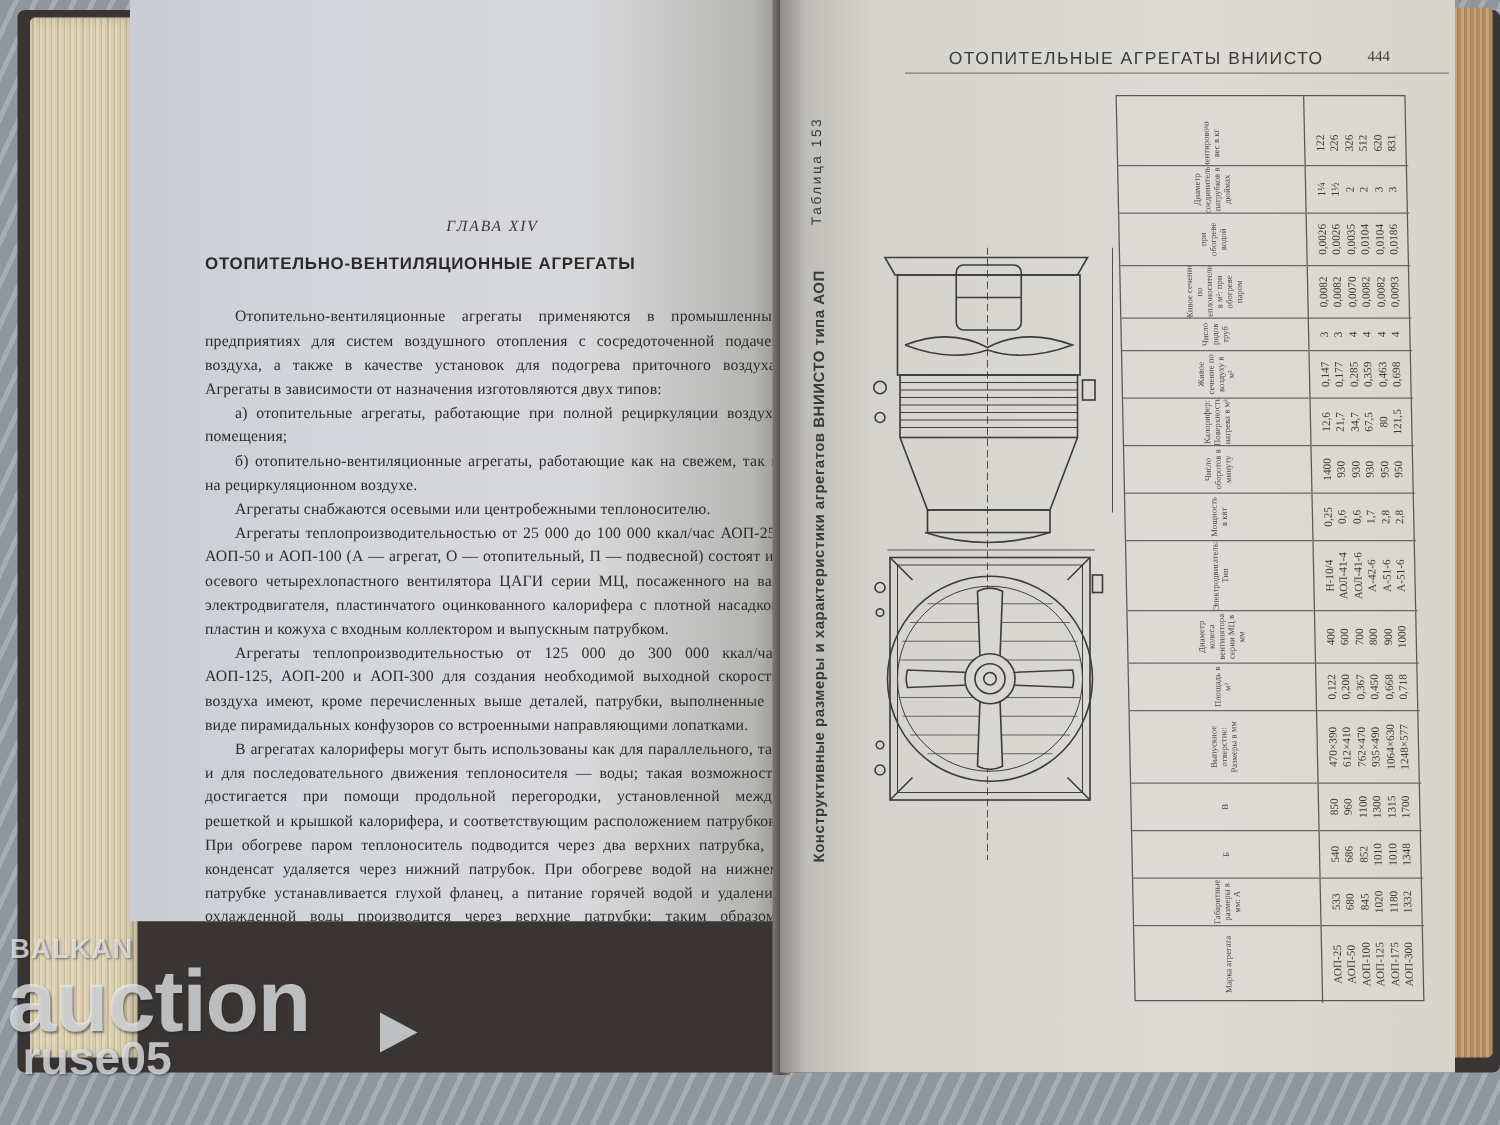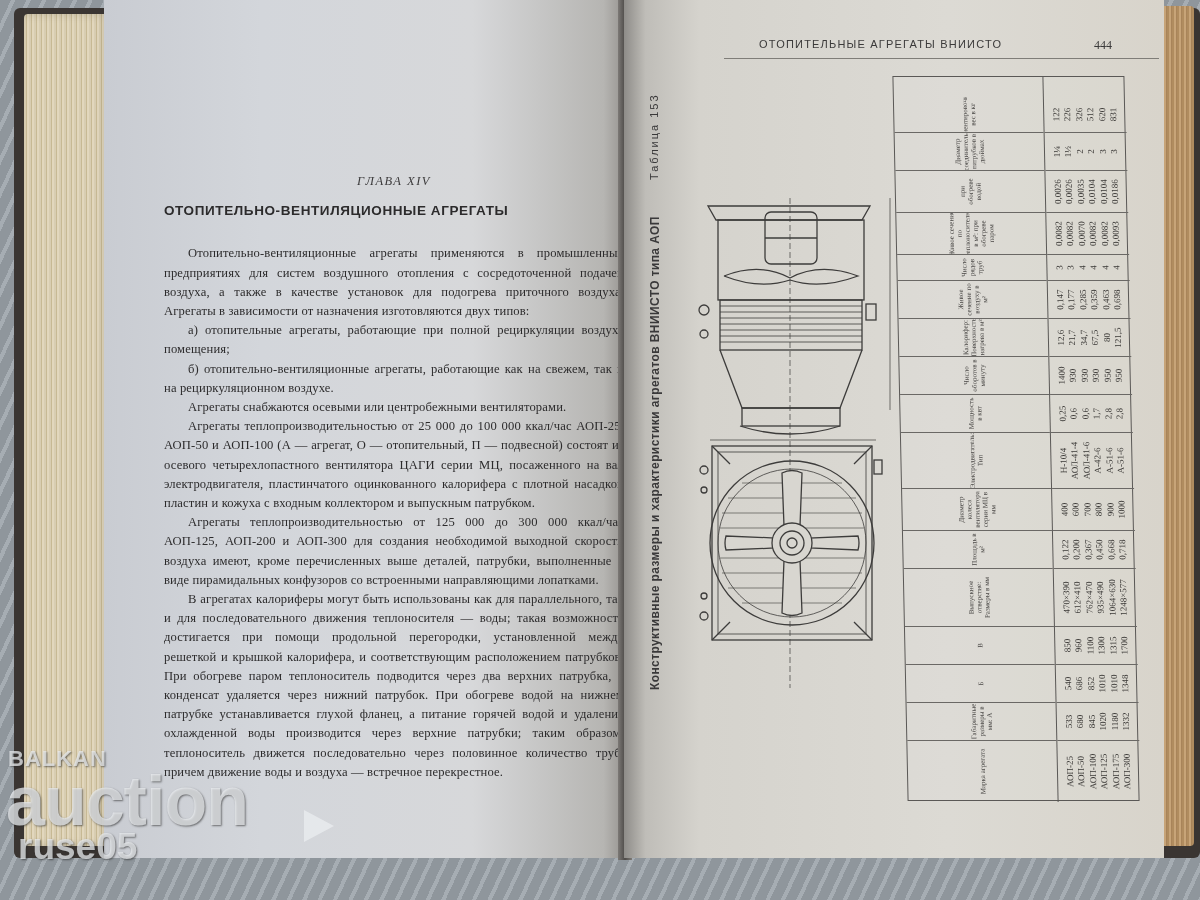--- a/index.html
+++ b/index.html
@@ -6,39 +6,39 @@
   html,body{width:1200px;height:900px;overflow:hidden;background:#8e959b}
   body{position:relative;font-family:"Liberation Serif","DejaVu Serif",serif;color:#2a2a2c}
   .bg-stripes{position:absolute;inset:0;background:repeating-linear-gradient(115deg,#8f969c 0 10px,#a6adb3 10px 14px)}
   .cover{position:absolute;left:14px;top:8px;width:1186px;height:850px;background:#3a3532;border-radius:6px}
   .edge-left{position:absolute;left:24px;top:14px;width:86px;height:832px;
     background:repeating-linear-gradient(90deg,#d8cdb2 0 2px,#c7b994 2px 3px,#e2d7bd 3px 5px);
     border-radius:4px 0 0 4px;box-shadow:inset -6px 0 10px rgba(0,0,0,.15)}
   .edge-right{position:absolute;right:6px;top:6px;width:42px;height:840px;
     background:repeating-linear-gradient(90deg,#b08c5f 0 2px,#c7a478 2px 4px,#a8845a 4px 5px);
     border-radius:0 4px 4px 0}
-  .page-left{position:absolute;left:104px;top:0;width:526px;height:858px;
+  .page-left{position:absolute;left:104px;top:0;width:526px;height:737px;
     background:linear-gradient(90deg,#c9ccd2 0%,#d3d6db 30%,#d7d8da 70%,#b6b5b2 95%,#8d8a86 100%);
     overflow:hidden}
   .page-right{position:absolute;left:624px;top:0;width:540px;height:858px;
     background:linear-gradient(90deg,#8e8c88 0%,#bfbdb8 4%,#d5d3cd 14%,#dcdad4 60%,#d8d4cb 100%);
     overflow:hidden}
   .gutter{position:absolute;left:618px;top:0;width:14px;height:860px;
     background:linear-gradient(90deg,#7c7976,#4e4b48,#7e7b77)}
 
   
   .lp{position:absolute;left:60px;top:172px;width:460px;font-size:12.6px;line-height:19.2px;letter-spacing:.15px;color:#2c2b2c}
   .chap{text-align:center;font-style:italic;letter-spacing:1.5px;font-size:12.5px;margin-bottom:10px;color:#3c3b3c}
   .h1{font-family:"Liberation Sans","DejaVu Sans",sans-serif;font-weight:bold;font-size:13.5px;letter-spacing:.6px;margin-bottom:24px}
   .h2{text-align:center;font-family:"Liberation Sans","DejaVu Sans",sans-serif;font-weight:bold;font-size:12.6px;letter-spacing:.6px;line-height:19px;margin:8px 0 6px}
   .h2 .ref{font-family:"Liberation Serif",serif;font-weight:normal}
   .p{text-align:justify;text-indent:24px}
 
   
-  .running{position:absolute;left:135px;top:38px;font-family:"Liberation Sans",sans-serif;font-size:11px;letter-spacing:1.2px;color:#3b3a3a}
+  .running{position:absolute;left:135px;top:38px;font-family:"Liberation Sans",sans-serif;font-size:14px;letter-spacing:1.2px;color:#3b3a3a}
   .pageno{position:absolute;left:470px;top:38px;font-size:12px;color:#3b3a3a}
   .rule{position:absolute;left:100px;top:58px;width:435px;height:1px;background:#7f7d78}
   .rot-caption{position:absolute;left:24px;top:690px;transform-origin:0 0;transform:rotate(-90deg);white-space:nowrap;
     font-family:"Liberation Sans",sans-serif;font-weight:bold;font-size:12px;letter-spacing:.4px;color:#3a393a}
   .rot-tablelabel{position:absolute;left:24px;top:180px;transform-origin:0 0;transform:rotate(-90deg);white-space:nowrap;
     font-family:"Liberation Sans",sans-serif;font-size:11px;letter-spacing:2px;color:#3a393a}
   .drawing{position:absolute;left:66px;top:198px;width:220px;height:490px}
   .tablebox{position:absolute;left:276px;top:76px;width:232px;height:725px;border:1px solid #5a5856;
     transform:skewX(1.2deg);background:rgba(255,255,255,.05)}
   .tb-rot{position:absolute;left:0;top:725px;width:725px;height:232px;transform-origin:0 0;transform:rotate(-90deg);
@@ -68,21 +68,21 @@
 <div class="edge-left"></div>
 <div class="edge-right"></div>
 
 <div class="page-left">
   <div class="lp">
     <div class="chap">ГЛАВА XIV</div>
     <div class="h1">ОТОПИТЕЛЬНО-ВЕНТИЛЯЦИОННЫЕ АГРЕГАТЫ</div>
     <p class="p">Отопительно-вентиляционные агрегаты применяются в промышленных предприятиях для систем воздушного отопления с сосредоточенной подачей воздуха, а также в качестве установок для подогрева приточного воздуха. Агрегаты в зависимости от назначения изготовляются двух типов:</p>
     <p class="p">а) отопительные агрегаты, работающие при полной рециркуляции воздуха помещения;</p>
     <p class="p">б) отопительно-вентиляционные агрегаты, работающие как на свежем, так и на рециркуляционном воздухе.</p>
-    <p class="p">Агрегаты снабжаются осевыми или центробежными вентиляторами.</p>
+    <p class="p">Агрегаты снабжаются осевыми или центробежными теплоносителю.</p>
     <p class="p">Агрегаты теплопроизводительностью от 25 000 до 100 000 ккал/час АОП-25, АОП-50 и АОП-100 (А — агрегат, О — отопительный, П — подвесной) состоят из осевого четырехлопастного вентилятора ЦАГИ серии МЦ, посаженного на вал электродвигателя, пластинчатого оцинкованного калорифера с плотной насадкой пластин и кожуха с входным коллектором и выпускным патрубком.</p>
     <p class="p">Агрегаты теплопроизводительностью от 125 000 до 300 000 ккал/час АОП-125, АОП-200 и АОП-300 для создания необходимой выходной скорости воздуха имеют, кроме перечисленных выше деталей, патрубки, выполненные в виде пирамидальных конфузоров со встроенными направляющими лопатками.</p>
     <p class="p">В агрегатах калориферы могут быть использованы как для параллельного, так и для последовательного движения теплоносителя — воды; такая возможность достигается при помощи продольной перегородки, установленной между решеткой и крышкой калорифера, и соответствующим расположением патрубков. При обогреве паром теплоноситель подводится через два верхних патрубка, а конденсат удаляется через нижний патрубок. При обогреве водой на нижнем патрубке устанавливается глухой фланец, а питание горячей водой и удаление охлажденной воды производится через верхние патрубки; таким образом, теплоноситель движется последовательно через половинное количество труб, причем движение воды и воздуха — встречное перекрестное.</p>
   </div>
 </div>
 
 <div class="gutter"></div>
 
 <div class="page-right">
   <div class="running">ОТОПИТЕЛЬНЫЕ АГРЕГАТЫ ВНИИСТО</div>

